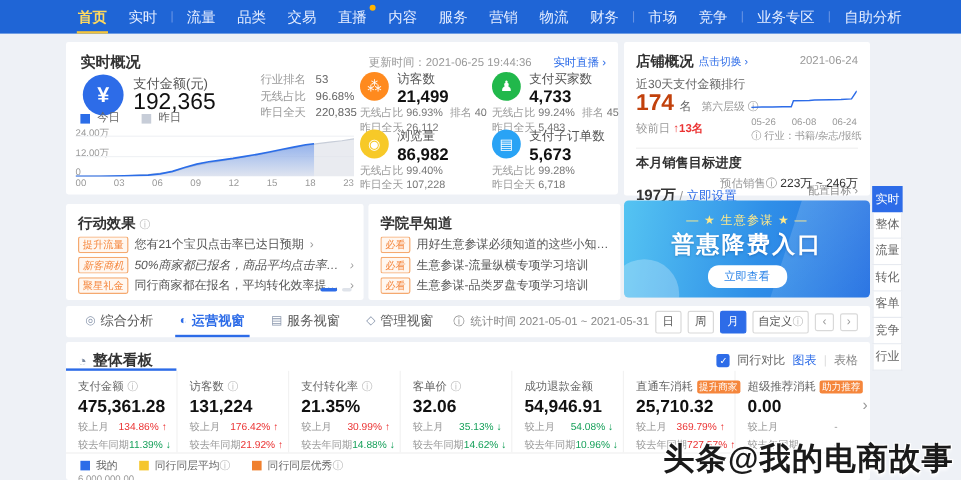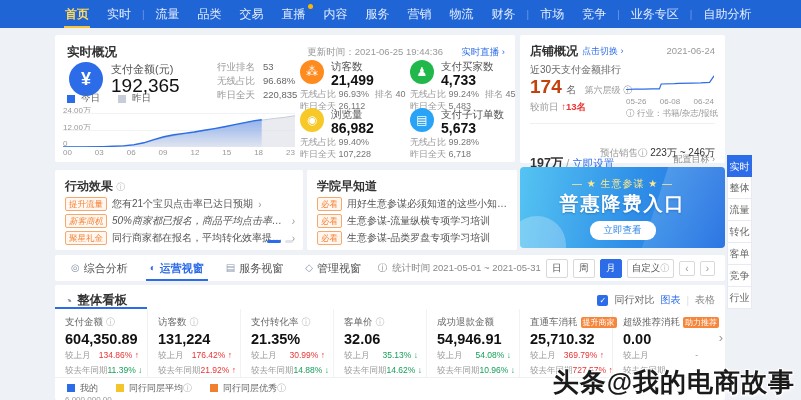--- a/index.html
+++ b/index.html
@@ -316,20 +316,21 @@
   <svg id="shop-svg" width="88" height="22">
     <polyline id="shop-line" fill="none" stroke="#2d6ce8" stroke-width="1.2" points="0.0,16.5 8.8,16.2 17.6,16.2 26.4,15.9 33.4,15.9 35.2,11.0 48.4,10.7 52.8,10.4 66.0,10.2 74.8,9.9 83.6,9.4 88.0,2.8"></polyline>
   </svg>
   <div class="shop-ticks">
     <span>05-26</span>
     <span>06-08</span>
     <span>06-24</span>
   </div>
   <div class="shop-industry"><span>ⓘ</span> <span>行业：书籍/杂志/报纸</span></div>
   <div class="shop-div"></div>
+  <div class="shop-target">本月销售目标进度</div>
   <div class="shop-config"><span>配置目标</span> <span>›</span></div>
   <div class="shop-progress">
     <b>197万</b>
     <span>/</span>
     <a>立即设置</a>
   </div>
   <div class="shop-forecast">
     <span>预估销售</span><span>ⓘ</span>
     <span class="v">223万 ~ 246万</span>
   </div>
@@ -384,21 +385,21 @@
     <span class="view-sep">|</span>
     <span class="view-table">表格</span>
   </div>
 
   <div class="bd-cards">
     <div class="bd-card selected">
       <div class="bd-label">
           <span>支付金额</span>
           <span class="info-i">ⓘ</span>
         </div>
-      <div class="bd-value">604,350.89</div>
+      <div class="bd-value">475,361.28</div>
       <div class="bd-trend">
           <span class="k">较上月</span>
           <span style="color: rgb(235, 51, 51);"><span>134.86%</span> <span>↑</span></span>
         </div>
       <div class="bd-trend">
           <span class="k">较去年同期</span>
           <span style="color: rgb(22, 160, 90);"><span>11.39%</span> <span>↓</span></span>
         </div>
     </div>
     <div class="bd-card">

